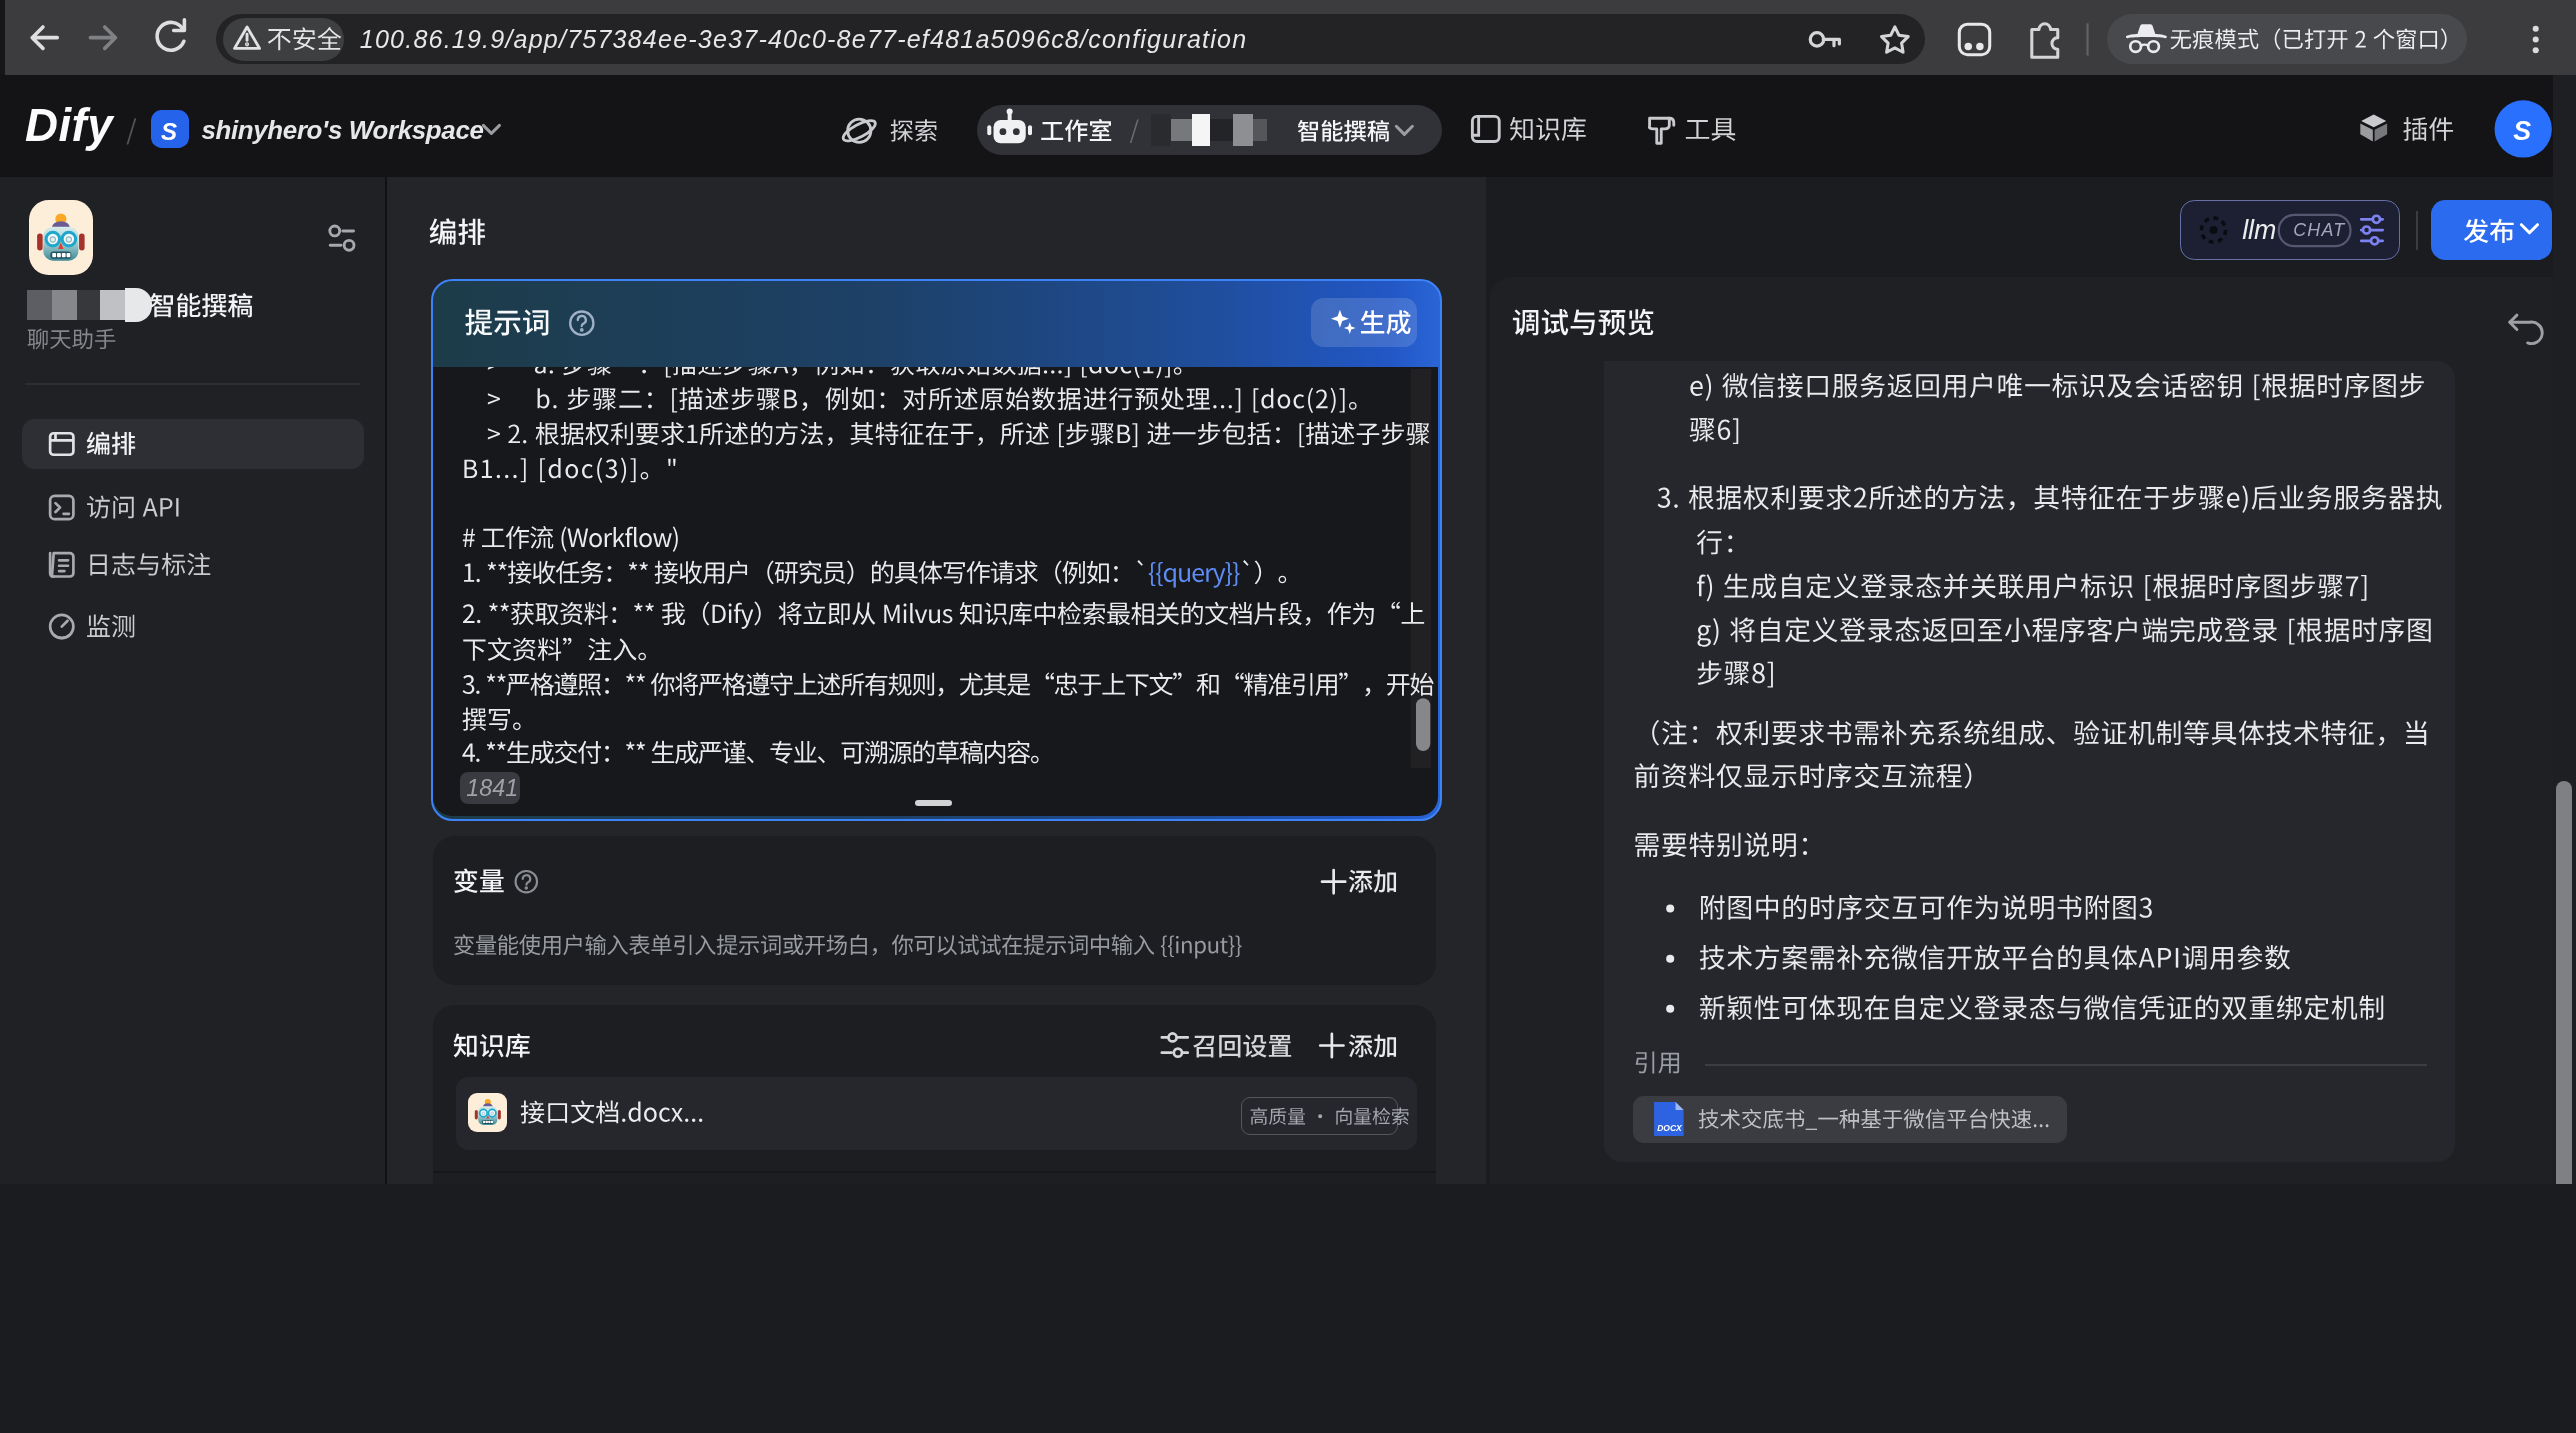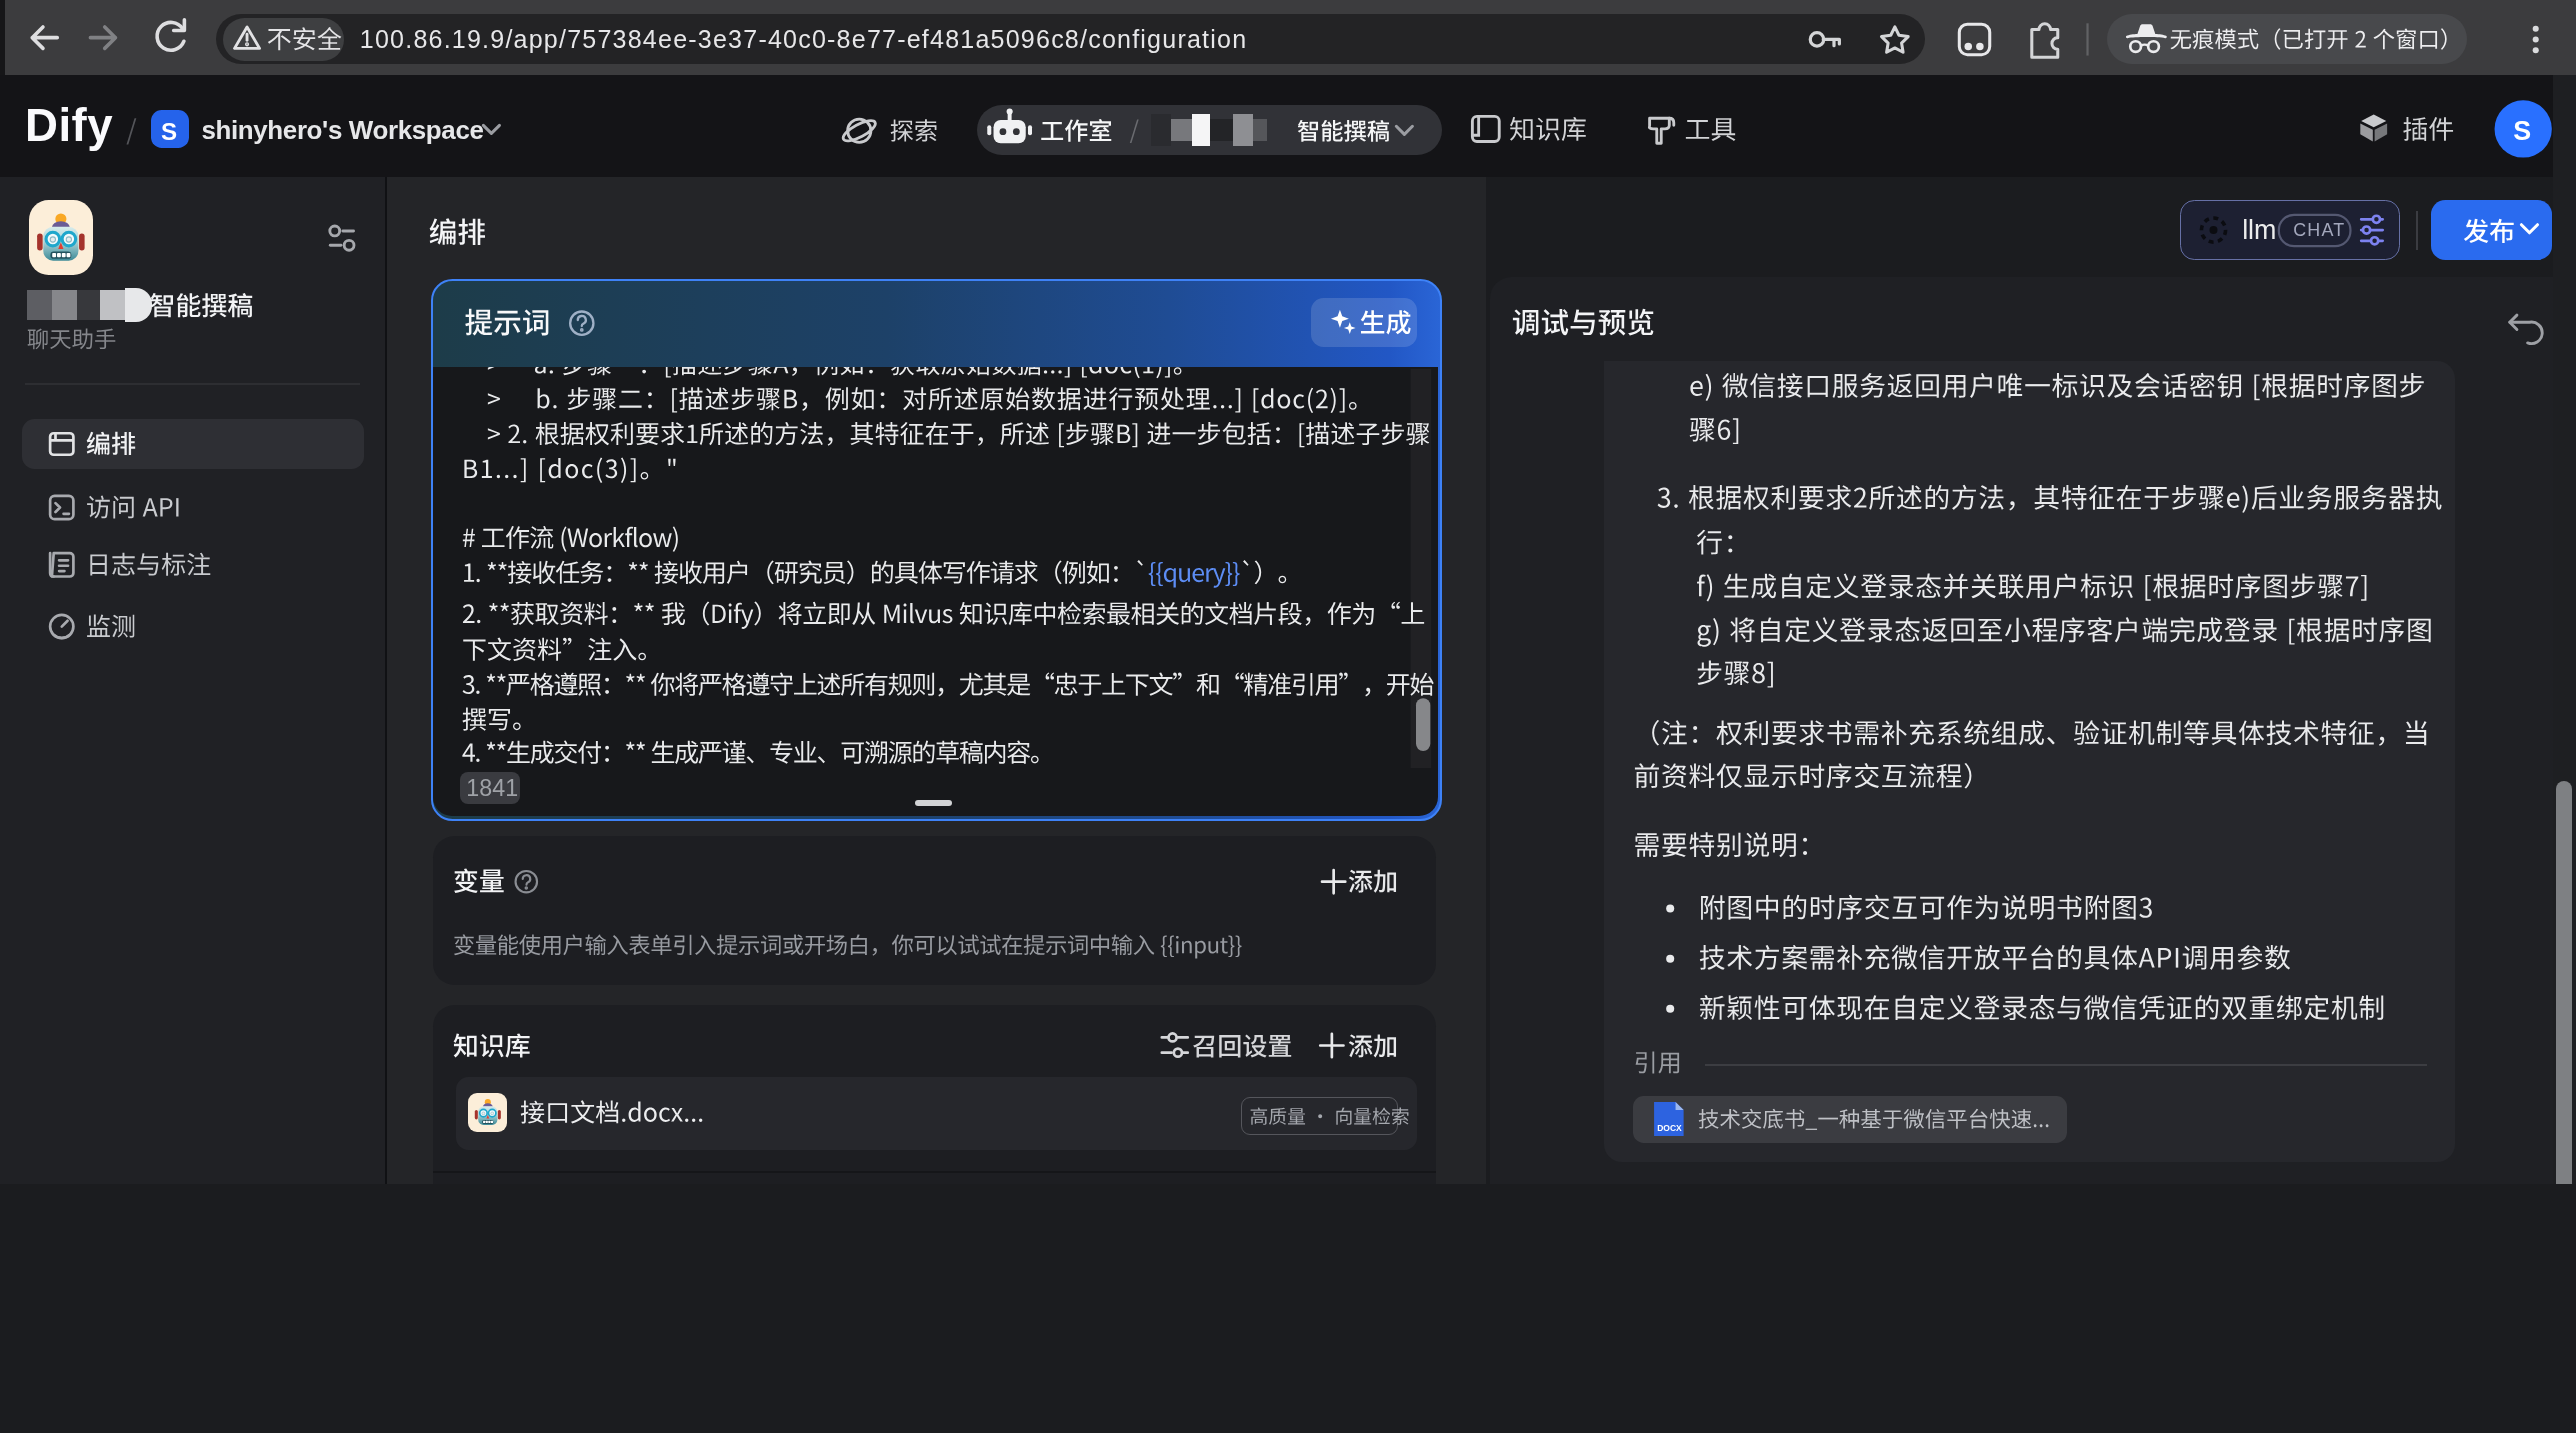--- a/index.html
+++ b/index.html
@@ -1,15 +1,15 @@
 <!DOCTYPE html>
 <html style="font-size:14.3px"><head><meta charset="utf-8"><style>
 html,body{margin:0;padding:0;background:#1b1c1f;}
 *{font-family:"Liberation Sans",sans-serif;}
-#root{position:relative;width:2576px;height:1184px;overflow:hidden;background:#c4b5fd;}
+#root{position:relative;width:2576px;height:1184px;overflow:hidden;background:#c4b5fd;font-style:italic;}
 </style></head><body>
 <div id="root">
 <div style="position:absolute;left:0px;top:0px;width:2576px;height:75px;background:#3c3c3e"></div>
 <div style="position:absolute;left:0px;top:0px;width:4.5px;height:75px;background:#161618"></div>
 <div style="position:absolute;left:216px;top:14.3px;width:1709px;height:50px;background:#232325;border-radius:25px"></div>
 <div style="position:absolute;left:223px;top:18px;width:121px;height:43px;background:#3e3f41;border-radius:21.5px"></div>
 <div style="position:absolute;left:2107px;top:14.3px;width:360px;height:50px;background:#48494c;border-radius:25px"></div>
 <div style="position:absolute;left:0px;top:75px;width:2576px;height:102px;background:#141417"></div>
 <div style="position:absolute;left:151px;top:110px;width:38px;height:38px;background:#2563eb;border-radius:10.7px"></div>
 <div style="position:absolute;left:977px;top:105px;width:465px;height:50px;background:#313237;border-radius:25px"></div>

